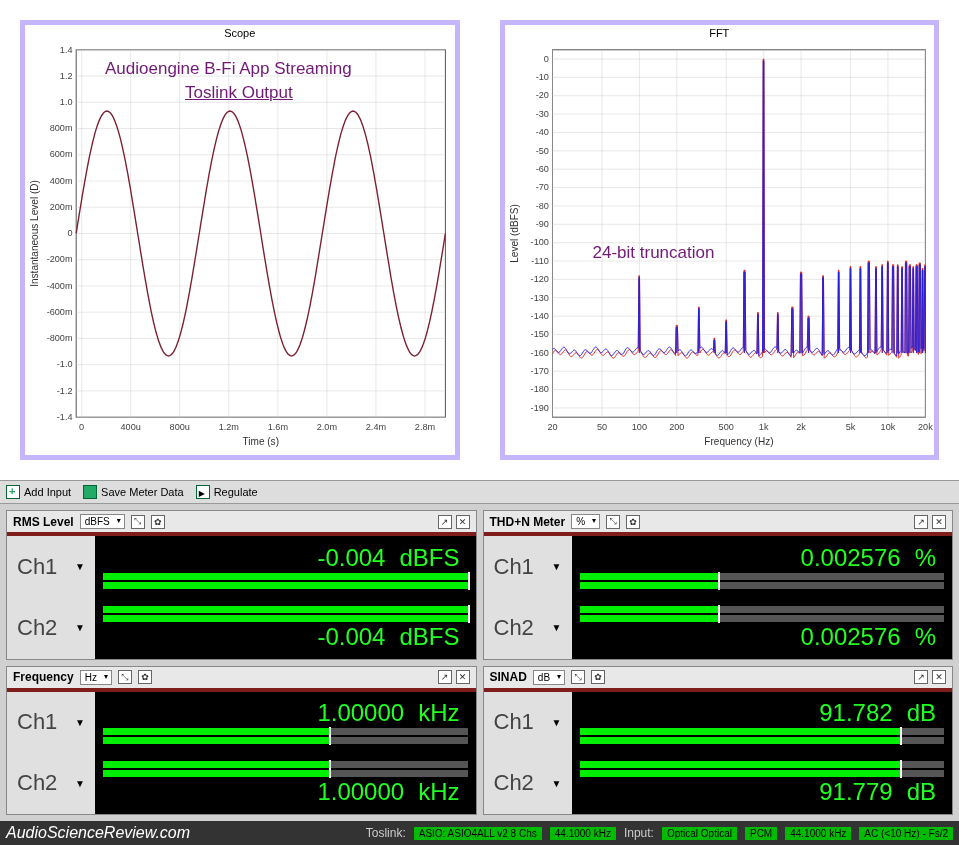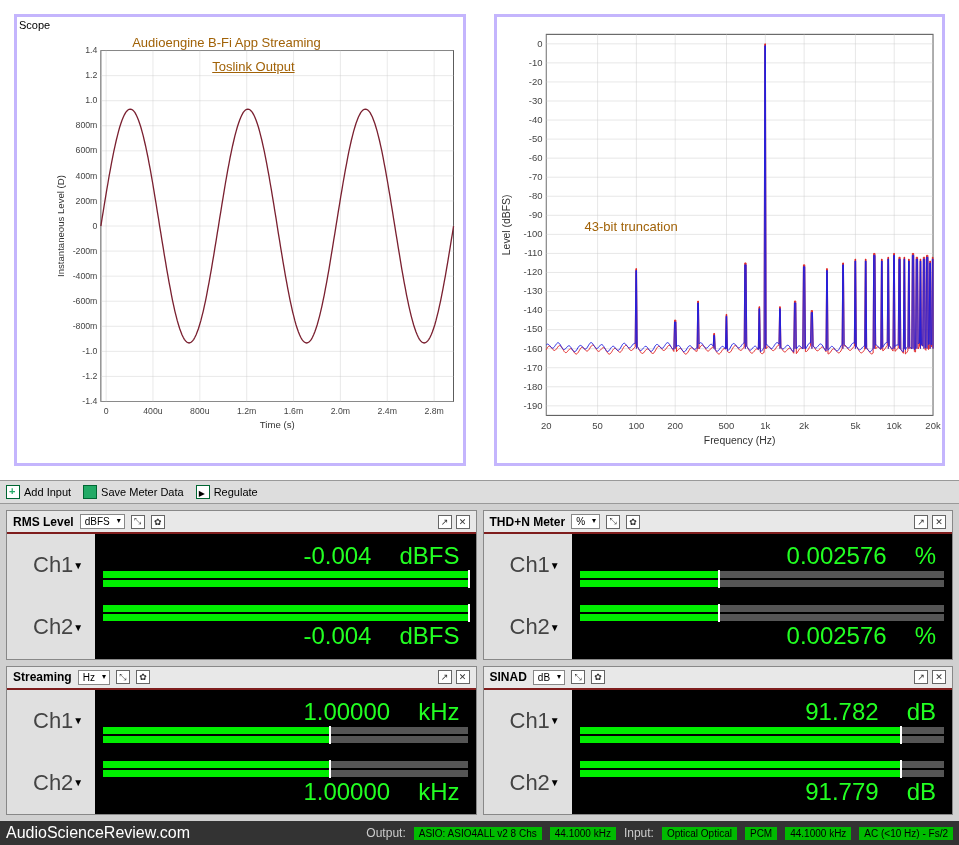--- a/index.html
+++ b/index.html
@@ -1,43 +1,43 @@
 <!DOCTYPE html>
 <html><head>
 <meta charset="utf-8">
 <style>
 * { box-sizing: border-box; margin: 0; padding: 0; }
 body { font-family: Arial, sans-serif; font-size: 12px; background: #e8e8e8; width: 959px; height: 845px; display: flex; flex-direction: column; }
 .charts-row { display: flex; background: #fff; height: 480px; }
-.chart-panel { flex: 1; border: 3px solid #c4b5fd; margin: 14px; position: relative; display: flex; }
+.chart-panel { flex: 1; border: 5px solid #c4b5fd; margin: 20px; position: relative; display: flex; flex-direction: column; }
 .chart-title { text-align: center; font-size: 11px; padding: 2px; }
 .chart-body { flex: 1; position: relative; }
-.annotation { position: absolute; color: #a16207; font-size: 13px; font-weight: 400; }
+.annotation { position: absolute; color: #701a75; font-size: 17px; font-weight: 400; }
 .toolbar { background: #ddd; padding: 4px 6px; display: flex; gap: 12px; align-items: center; border-top: 1px solid #999; border-bottom: 1px solid #999; }
 .tb-btn { display: flex; align-items: center; gap: 4px; font-size: 11px; }
 .tb-icon { width: 14px; height: 14px; display: inline-block; background: #2a6; border: 1px solid #063; }
 .meters-grid { display: grid; grid-template-columns: 1fr 1fr; grid-template-rows: 1fr 1fr; gap: 6px; padding: 6px; flex: 1; background: #d0d0d0; }
 .meter-panel { background: #e0e0e0; border: 1px solid #888; display: flex; flex-direction: column; }
-.meter-header { background: #e8e8e8; padding: 3px 6px; display: flex; align-items: center; gap: 6px; border-bottom: 2px solid #7f1d1d; }
+.meter-header { background: #e8e8e8; padding: 3px 6px; display: flex; align-items: center; gap: 6px; border-bottom: 4px solid #7f1d1d; }
 .meter-name { font-weight: bold; font-size: 12px; }
 .meter-unit-sel { background: #fff; border: 1px solid #888; padding: 1px 14px 1px 4px; font-size: 10px; position: relative; }
 .meter-unit-sel::after { content: '▾'; position: absolute; right: 3px; font-size: 8px; }
 .hdr-icon { width: 14px; height: 14px; background: #fff; border: 1px solid #666; display: flex; align-items: center; justify-content: center; font-size: 9px; color: #333; }
 .hdr-right { margin-left: auto; display: flex; gap: 4px; }
 .ch-row { flex: 1; display: flex; align-items: stretch; }
-.ch-label { width: 88px; display: flex; align-items: center; justify-content: space-between; padding: 0 26px; font-size: 22px; color: #444; }
+.ch-label { width: 88px; display: flex; align-items: center; justify-content: space-between; padding: 0 10px; font-size: 22px; color: #444; }
 .ch-tri { font-size: 10px; color: #000; }
 .ch-content { flex: 1; background: #000; display: flex; flex-direction: column; justify-content: center; padding: 2px 8px; }
-.ch-value { color: #2f2; font-size: 24px; font-family: 'Arial', sans-serif; text-align: right; display: flex; justify-content: flex-end; gap: 28px; padding-right: 8px; }
+.ch-value { color: #2f2; font-size: 24px; font-family: 'Arial', sans-serif; text-align: right; display: flex; justify-content: flex-end; gap: 14px; padding-right: 8px; }
 .bar-track { height: 7px; background: #555; position: relative; margin: 1px 0; }
 .bar-fill { height: 100%; background: #0e0; }
 .bar-tick { position: absolute; top: -1px; width: 2px; height: 9px; background: #fff; }
 .footer { background: #333; color: #ccc; display: flex; align-items: center; padding: 3px 6px; font-size: 12px; gap: 8px; }
 .footer-tag { background: #0b0; color: #000; padding: 1px 5px; font-size: 10px; }
-.watermark { color: #fff; font-size: 16px; text-align: center; }
+.watermark { color: #fff; font-style: italic; font-size: 16px; text-align: center; }
 
 .scope-svg, .fft-svg { width: 100%; height: 100%; }
 .axis-text { font-size: 10px; fill: #444; }
 .axis-label { font-size: 11px; fill: #333; }
 .grid-line { stroke: #ccc; stroke-width: 0.5; }
 </style>
 </head>
 <body>
 
 <div class="charts-row">
@@ -96,20 +96,21 @@
             <text class="axis-label" x="258" y="440" text-anchor="middle">Time (s)</text>
             <text class="axis-label" transform="rotate(-90 14 209)" x="14" y="209" text-anchor="middle">Instantaneous Level (D)</text>
             <path d="M56.0,209.0 L57.3,200.6 L58.7,192.2 L60.0,183.9 L61.4,175.7 L62.7,167.6 L64.1,159.7 L65.4,151.9 L66.8,144.4 L68.1,137.2 L69.5,130.2 L70.8,123.6 L72.2,117.3 L73.5,111.3 L74.9,105.8 L76.2,100.6 L77.5,95.9 L78.9,91.6 L80.2,87.8 L81.6,84.4 L82.9,81.6 L84.3,79.2 L85.6,77.4 L87.0,76.1 L88.3,75.3 L89.7,75.0 L91.0,75.3 L92.4,76.1 L93.7,77.4 L95.1,79.2 L96.4,81.6 L97.7,84.4 L99.1,87.8 L100.4,91.6 L101.8,95.9 L103.1,100.6 L104.5,105.8 L105.8,111.3 L107.2,117.3 L108.5,123.6 L109.9,130.2 L111.2,137.2 L112.6,144.4 L113.9,151.9 L115.3,159.7 L116.6,167.6 L117.9,175.7 L119.3,183.9 L120.6,192.2 L122.0,200.6 L123.3,209.0 L124.7,217.4 L126.0,225.8 L127.4,234.1 L128.7,242.3 L130.1,250.4 L131.4,258.3 L132.8,266.1 L134.1,273.6 L135.5,280.8 L136.8,287.8 L138.1,294.4 L139.5,300.7 L140.8,306.7 L142.2,312.2 L143.5,317.4 L144.9,322.1 L146.2,326.4 L147.6,330.2 L148.9,333.6 L150.3,336.4 L151.6,338.8 L153.0,340.6 L154.3,341.9 L155.7,342.7 L157.0,343.0 L158.3,342.7 L159.7,341.9 L161.0,340.6 L162.4,338.8 L163.7,336.4 L165.1,333.6 L166.4,330.2 L167.8,326.4 L169.1,322.1 L170.5,317.4 L171.8,312.2 L173.2,306.7 L174.5,300.7 L175.9,294.4 L177.2,287.8 L178.5,280.8 L179.9,273.6 L181.2,266.1 L182.6,258.3 L183.9,250.4 L185.3,242.3 L186.6,234.1 L188.0,225.8 L189.3,217.4 L190.7,209.0 L192.0,200.6 L193.4,192.2 L194.7,183.9 L196.1,175.7 L197.4,167.6 L198.7,159.7 L200.1,151.9 L201.4,144.4 L202.8,137.2 L204.1,130.2 L205.5,123.6 L206.8,117.3 L208.2,111.3 L209.5,105.8 L210.9,100.6 L212.2,95.9 L213.6,91.6 L214.9,87.8 L216.3,84.4 L217.6,81.6 L218.9,79.2 L220.3,77.4 L221.6,76.1 L223.0,75.3 L224.3,75.0 L225.7,75.3 L227.0,76.1 L228.4,77.4 L229.7,79.2 L231.1,81.6 L232.4,84.4 L233.8,87.8 L235.1,91.6 L236.5,95.9 L237.8,100.6 L239.1,105.8 L240.5,111.3 L241.8,117.3 L243.2,123.6 L244.5,130.2 L245.9,137.2 L247.2,144.4 L248.6,151.9 L249.9,159.7 L251.3,167.6 L252.6,175.7 L254.0,183.9 L255.3,192.2 L256.7,200.6 L258.0,209.0 L259.3,217.4 L260.7,225.8 L262.0,234.1 L263.4,242.3 L264.7,250.4 L266.1,258.3 L267.4,266.1 L268.8,273.6 L270.1,280.8 L271.5,287.8 L272.8,294.4 L274.2,300.7 L275.5,306.7 L276.9,312.2 L278.2,317.4 L279.5,322.1 L280.9,326.4 L282.2,330.2 L283.6,333.6 L284.9,336.4 L286.3,338.8 L287.6,340.6 L289.0,341.9 L290.3,342.7 L291.7,343.0 L293.0,342.7 L294.4,341.9 L295.7,340.6 L297.1,338.8 L298.4,336.4 L299.7,333.6 L301.1,330.2 L302.4,326.4 L303.8,322.1 L305.1,317.4 L306.5,312.2 L307.8,306.7 L309.2,300.7 L310.5,294.4 L311.9,287.8 L313.2,280.8 L314.6,273.6 L315.9,266.1 L317.3,258.3 L318.6,250.4 L319.9,242.3 L321.3,234.1 L322.6,225.8 L324.0,217.4 L325.3,209.0 L326.7,200.6 L328.0,192.2 L329.4,183.9 L330.7,175.7 L332.1,167.6 L333.4,159.7 L334.8,151.9 L336.1,144.4 L337.5,137.2 L338.8,130.2 L340.1,123.6 L341.5,117.3 L342.8,111.3 L344.2,105.8 L345.5,100.6 L346.9,95.9 L348.2,91.6 L349.6,87.8 L350.9,84.4 L352.3,81.6 L353.6,79.2 L355.0,77.4 L356.3,76.1 L357.7,75.3 L359.0,75.0 L360.3,75.3 L361.7,76.1 L363.0,77.4 L364.4,79.2 L365.7,81.6 L367.1,84.4 L368.4,87.8 L369.8,91.6 L371.1,95.9 L372.5,100.6 L373.8,105.8 L375.2,111.3 L376.5,117.3 L377.9,123.6 L379.2,130.2 L380.5,137.2 L381.9,144.4 L383.2,151.9 L384.6,159.7 L385.9,167.6 L387.3,175.7 L388.6,183.9 L390.0,192.2 L391.3,200.6 L392.7,209.0 L394.0,217.4 L395.4,225.8 L396.7,234.1 L398.1,242.3 L399.4,250.4 L400.7,258.3 L402.1,266.1 L403.4,273.6 L404.8,280.8 L406.1,287.8 L407.5,294.4 L408.8,300.7 L410.2,306.7 L411.5,312.2 L412.9,317.4 L414.2,322.1 L415.6,326.4 L416.9,330.2 L418.3,333.6 L419.6,336.4 L420.9,338.8 L422.3,340.6 L423.6,341.9 L425.0,342.7 L426.3,343.0 L427.7,342.7 L429.0,341.9 L430.4,340.6 L431.7,338.8 L433.1,336.4 L434.4,333.6 L435.8,330.2 L437.1,326.4 L438.5,322.1 L439.8,317.4 L441.1,312.2 L442.5,306.7 L443.8,300.7 L445.2,294.4 L446.5,287.8 L447.9,280.8 L449.2,273.6 L450.6,266.1 L451.9,258.3 L453.3,250.4 L454.6,242.3 L456.0,234.1 L457.3,225.8 L458.7,217.4 L460.0,209.0 " fill="none" stroke="#7a2030" stroke-width="1.5"></path>
           </g>
       </svg>
       <div class="annotation" style="top:18px; left:80px;">Audioengine B-Fi App Streaming</div>
       <div class="annotation" style="top:42px; left:160px;text-decoration:underline;">Toslink Output</div>
     </div>
   </div>
   <div class="chart-panel">
+    <div class="chart-title">FFT</div>
     <div class="chart-body">
       <svg class="fft-svg" viewBox="0 0 470 450">
         <g id="fft-g">
             <rect x="52" y="8" width="408" height="402" fill="none" stroke="#444"></rect>
             <line class="grid-line" x1="52" y1="18.05000000000001" x2="460" y2="18.05000000000001"></line>
             <text class="axis-text" x="48" y="21.05000000000001" text-anchor="end">0</text>
             <line class="grid-line" x1="52" y1="38.14999999999998" x2="460" y2="38.14999999999998"></line>
             <text class="axis-text" x="48" y="41.14999999999998" text-anchor="end">-10</text>
             <line class="grid-line" x1="52" y1="58.25" x2="460" y2="58.25"></line>
             <text class="axis-text" x="48" y="61.25" text-anchor="end">-20</text>
@@ -226,21 +227,21 @@
             <line x1="434.55621650342835" y1="339.65" x2="434.55621650342835" y2="247.19" stroke="#2020e0" stroke-width="1"></line>
             <line x1="438.93333344193894" y1="339.65" x2="438.93333344193894" y2="241.16" stroke="#2020e0" stroke-width="1"></line>
             <line x1="443.0083318212712" y1="339.65" x2="443.0083318212712" y2="245.18" stroke="#2020e0" stroke-width="1"></line>
             <line x1="446.82023823090435" y1="339.65" x2="446.82023823090435" y2="247.19" stroke="#2020e0" stroke-width="1"></line>
             <line x1="450.40097389714384" y1="339.65" x2="450.40097389714384" y2="245.18" stroke="#2020e0" stroke-width="1"></line>
             <line x1="453.7769812837482" y1="339.65" x2="453.7769812837482" y2="243.17000000000002" stroke="#2020e0" stroke-width="1"></line>
             <line x1="456.9704103192833" y1="339.65" x2="456.9704103192833" y2="249.2" stroke="#2020e0" stroke-width="1"></line>
             <line x1="460" y1="339.65" x2="460" y2="245.18" stroke="#2020e0" stroke-width="1"></line>
           </g>
       </svg>
-      <div class="annotation" style="top:202px; left:88px;">43-bit truncation</div>
+      <div class="annotation" style="top:202px; left:88px;">24-bit truncation</div>
     </div>
   </div>
 </div>
 
 <div class="toolbar">
   <div class="tb-btn">
       <span class="tb-icon" style="background:#fff;position:relative;">
         <span style="position:absolute;left:2px;top:-1px;color:#2a6;font-weight:bold;">+</span>
       </span>
       <span>Add Input</span>
@@ -366,21 +367,21 @@
           <div class="ch-value">
             <span>0.002576</span>
             <span>%</span>
           </div>
         </div>
       </div>
 
   </div>
     <div class="meter-panel">
     <div class="meter-header">
-      <span class="meter-name">Streaming</span>
+      <span class="meter-name">Frequency</span>
       <span class="meter-unit-sel">Hz</span>
       <span class="hdr-icon">⤡</span>
       <span class="hdr-icon">✿</span>
       <div class="hdr-right">
         <span class="hdr-icon">↗</span>
         <span class="hdr-icon">✕</span>
       </div>
     </div>
 
       <div class="ch-row">
@@ -482,21 +483,21 @@
             <span>dB</span>
           </div>
         </div>
       </div>
 
   </div>
   </div>
 
 <div class="footer">
   <span class="watermark">AudioScienceReview.com</span>
-  <span style="margin-left:auto">Output:</span>
+  <span style="margin-left:auto">Toslink:</span>
   <span class="footer-tag">ASIO: ASIO4ALL v2 8 Chs</span>
   <span class="footer-tag">44.1000 kHz</span>
   <span>Input:</span>
   <span class="footer-tag">Optical Optical</span>
   <span class="footer-tag">PCM</span>
   <span class="footer-tag">44.1000 kHz</span>
   <span class="footer-tag">AC (&lt;10 Hz) - Fs/2</span>
 </div>
 
 </body></html>

